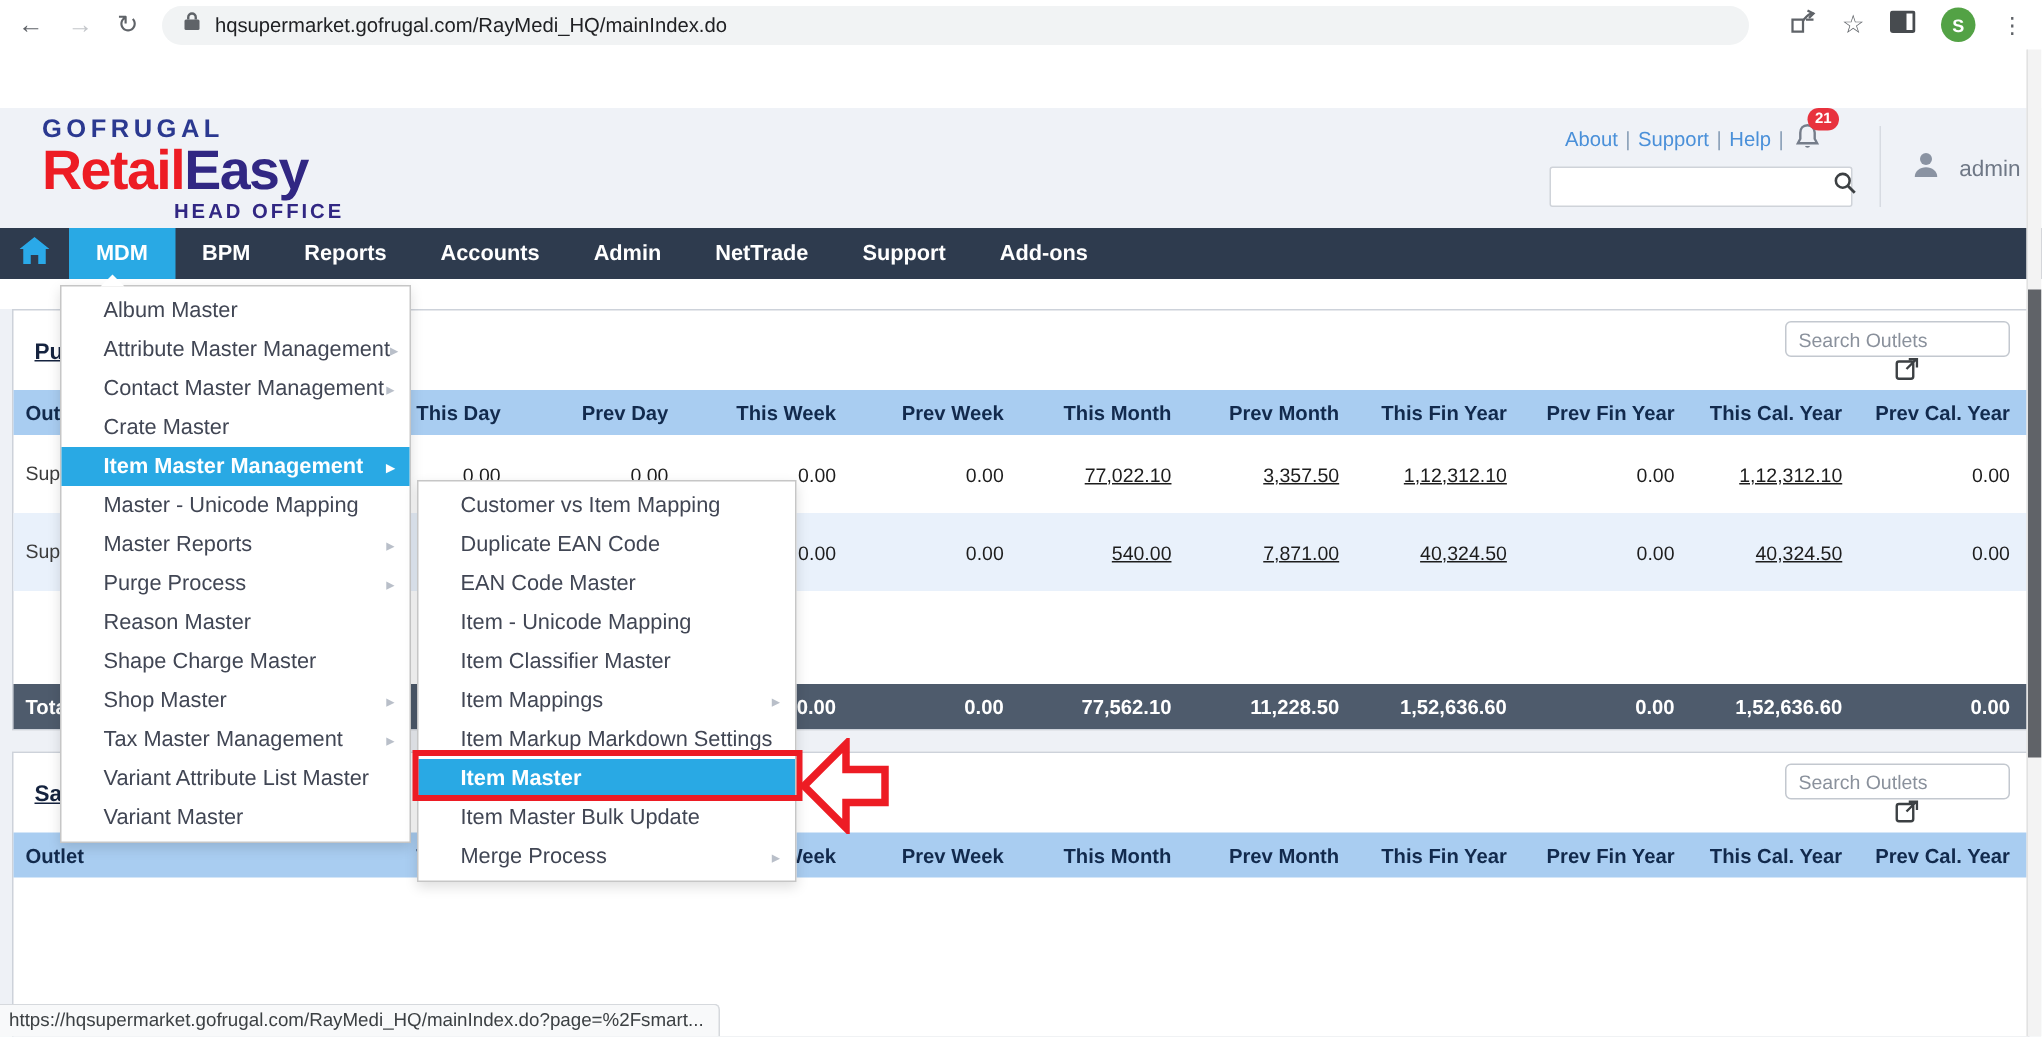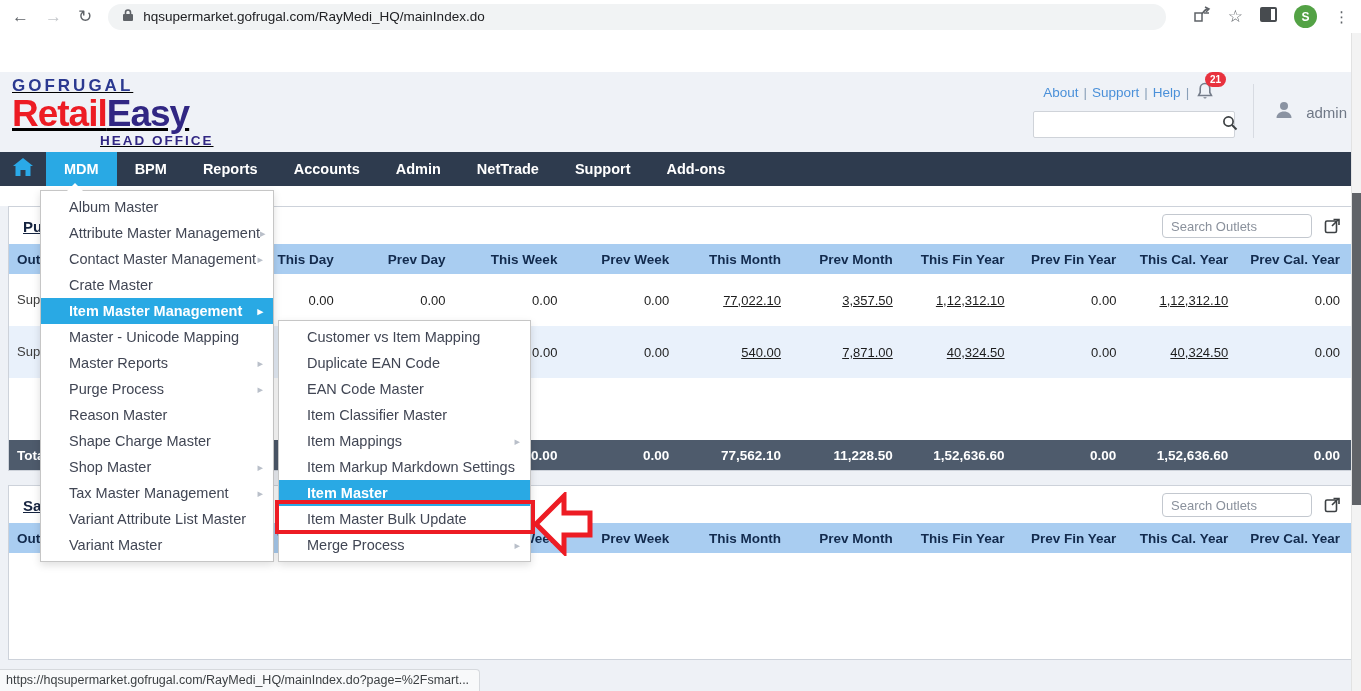--- a/index.html
+++ b/index.html
@@ -18,21 +18,21 @@
   .chrome-right { display:flex; align-items:center; }
   .chrome-right > * { margin-left:17px; }
   .star { font-size:17px; color:#5f6368; }
   .avatar { width:23px; height:23px; border-radius:50%; background:#53a245; color:#fff; font-size:12px; font-weight:bold; display:flex; align-items:center; justify-content:center; }
   .kebab { font-size:15px; color:#5f6368; letter-spacing:0; }
 
   .white-strip { height:39px; background:#fff; }
 
   
   .app-header { height:80px; background:#eff2f7; position:relative; }
-  .logo { position:absolute; left:12px; top:5px; line-height:1.05;text-decoration:underline; }
+  .logo { position:absolute; left:28px; top:5px; line-height:1.05; }
   .logo-brand { font-size:17px; font-weight:bold; color:#2b3990; letter-spacing:3px; }
   .logo-main { font-size:37px; font-weight:800; letter-spacing:-1px; }
   .logo-red { color:#ed1c24; }
   .logo-navy { color:#312783; }
   .logo-sub { font-size:13.5px; font-weight:800; color:#312783; letter-spacing:2px; margin-left:88px; }
   .header-right { position:absolute; right:14px; top:10px; display:flex; align-items:flex-start; }
   .hr-left { display:flex; flex-direction:column; align-items:flex-end; }
   .links-row { display:flex; align-items:center; font-size:13.5px; color:#4a90d9; }
   .hlink { cursor:pointer; margin:0 5px; }
   .lsep { color:#8aa0b8; }
@@ -50,21 +50,21 @@
   .nav-item { padding:0 18px; display:flex; align-items:center; color:#fff; font-size:14.5px; font-weight:bold; cursor:pointer; }
   .nav-item.active { background:#29a9e4; }
 
   
   .content { position:relative; height:505px; background:#eef1f6; }
   .panel { margin:0 8px; background:#fff; border:1px solid #cdd2da; }
   .panel.purchase { margin-top:20px; }
   .panel.sales { margin-top:14px; }
   .panel-head { display:flex; justify-content:space-between; align-items:center; padding:7px 12px 6px 14px; }
   .section-title { font-size:15px; font-weight:bold; color:#15233f; text-decoration:underline; }
-  .search-wrap { display:flex; align-items:center; }
+  .search-wrap { display:flex; align-items:center;flex-direction:column; }
   .souter { width:150px; height:24px; border:1px solid #c3c8cf; border-radius:4px; font-size:13px; color:#444; padding:0 8px; outline:none; font-family:inherit; }
   .souter::placeholder { color:#8a919c; }
   .ext-btn { margin-left:12px; cursor:pointer; display:flex; align-items:center; }
 
   .trow { display:flex; align-items:center; }
   .thead { background:#a9cdf1; height:30px; font-weight:bold; color:#122a4d; font-size:13.5px; }
   .c0 { width:225px; padding-left:8px; text-align:left; }
   .cn { flex:1; text-align:right; padding-right:12px; }
   .drow { min-height:52px; font-size:13px; color:#1d1d1d; }
   .drow .c0 { color:#3c3c3c; line-height:1.55; padding-top:6px; padding-bottom:6px; }
@@ -355,20 +355,23 @@
     <div class="menu-item">
       <span class="mlabel">Customer vs Item Mapping</span>
     </div>
     <div class="menu-item">
       <span class="mlabel">Duplicate EAN Code</span>
     </div>
     <div class="menu-item">
       <span class="mlabel">EAN Code Master</span>
     </div>
     <div class="menu-item">
+      <span class="mlabel">Item - Unicode Mapping</span>
+    </div>
+    <div class="menu-item">
       <span class="mlabel">Item Classifier Master</span>
     </div>
     <div class="menu-item">
       <span class="mlabel">Item Mappings</span>
       <span class="arrow">▸</span>
     </div>
     <div class="menu-item">
       <span class="mlabel">Item Markup Markdown Settings</span>
     </div>
     <div class="menu-item active">

